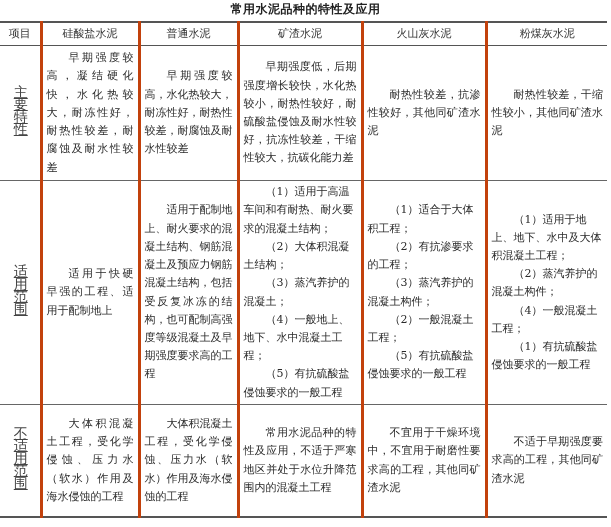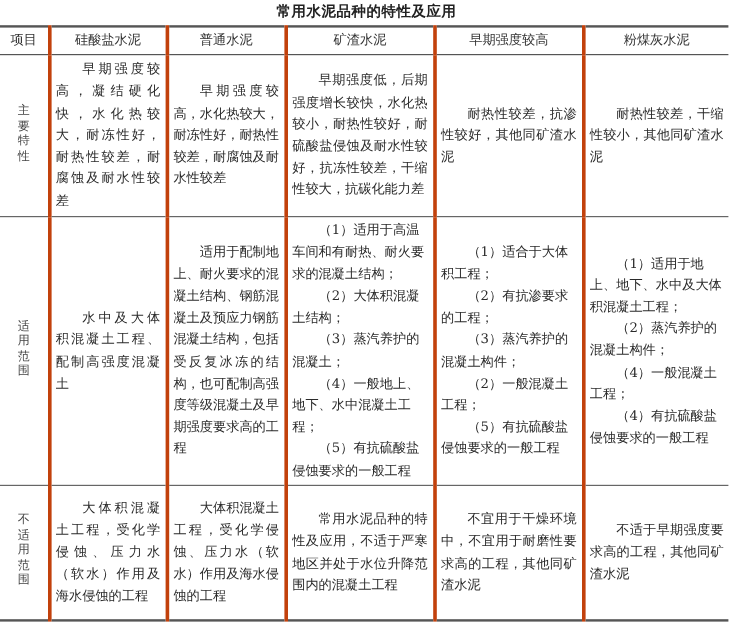--- a/index.html
+++ b/index.html
@@ -59,24 +59,25 @@
       padding: 0 2px;
     }
     table.spec thead tr th { border-bottom: 1px solid #555; }
     .rowhead {
       text-align: center;
       padding: 0 !important;
     }
     .rowhead span {
       display: inline-block;
       width: 12px;
-      font-size: 10px;
+      font-size: 14px;
       line-height: 12.5px;
       color: #444;
       word-break: break-all;
+      text-decoration: underline;
     }
     .cell-text { text-indent: 2em; text-align: justify; }
     .list-item { text-indent: 2em; }
     tr.r1 td { height: 134px; }
     tr.r2 td { height: 223px; }
     tr.r3 td { height: 111px; }
     table.spec tbody tr.r3 td { border-bottom: none; }
   </style>
 </head>
 <body>
@@ -91,21 +92,21 @@
     <col style="width:124px">
     <col style="width:124px">
     <col style="width:121px">
   </colgroup>
   <thead>
     <tr>
       <th>项目</th>
       <th>硅酸盐水泥</th>
       <th>普通水泥</th>
       <th>矿渣水泥</th>
-      <th>早期强度较高</th>
+      <th>火山灰水泥</th>
       <th>粉煤灰水泥</th>
     </tr>
   </thead>
   <tbody>
 
     <tr class="r1">
       <td class="rowhead">
         <span>主要特性</span>
       </td>
       <td>
@@ -123,21 +124,21 @@
       <td>
         <div class="cell-text">耐热性较差，干缩性较小，其他同矿渣水泥</div>
       </td>
     </tr>
 
     <tr class="r2">
       <td class="rowhead">
         <span>适用范围</span>
       </td>
       <td>
-        <div class="cell-text">水中及大体积混凝土工程、配制高强度混凝土</div>
+        <div class="cell-text">适用于快硬早强的工程、适用于配制地上</div>
       </td>
       <td>
         <div class="cell-text">适用于配制地上、耐火要求的混凝土结构、钢筋混凝土及预应力钢筋混凝土结构，包括受反复冰冻的结构，也可配制高强度等级混凝土及早期强度要求高的工程</div>
       </td>
       <td>
         <div class="list-item">（1）适用于高温车间和有耐热、耐火要求的混凝土结构；</div>
         <div class="list-item">（2）大体积混凝土结构；</div>
         <div class="list-item">（3）蒸汽养护的混凝土；</div>
         <div class="list-item">（4）一般地上、地下、水中混凝土工程；</div>
         <div class="list-item">（5）有抗硫酸盐侵蚀要求的一般工程</div>
@@ -146,21 +147,21 @@
         <div class="list-item">（1）适合于大体积工程；</div>
         <div class="list-item">（2）有抗渗要求的工程；</div>
         <div class="list-item">（3）蒸汽养护的混凝土构件；</div>
         <div class="list-item">（2）一般混凝土工程；</div>
         <div class="list-item">（5）有抗硫酸盐侵蚀要求的一般工程</div>
       </td>
       <td>
         <div class="list-item">（1）适用于地上、地下、水中及大体积混凝土工程；</div>
         <div class="list-item">（2）蒸汽养护的混凝土构件；</div>
         <div class="list-item">（4）一般混凝土工程；</div>
-        <div class="list-item">（4）有抗硫酸盐侵蚀要求的一般工程</div>
+        <div class="list-item">（1）有抗硫酸盐侵蚀要求的一般工程</div>
       </td>
     </tr>
 
     <tr class="r3">
       <td class="rowhead">
         <span>不适用范围</span>
       </td>
       <td>
         <div class="cell-text">大体积混凝土工程，受化学侵蚀、压力水（软水）作用及海水侵蚀的工程</div>
       </td>

